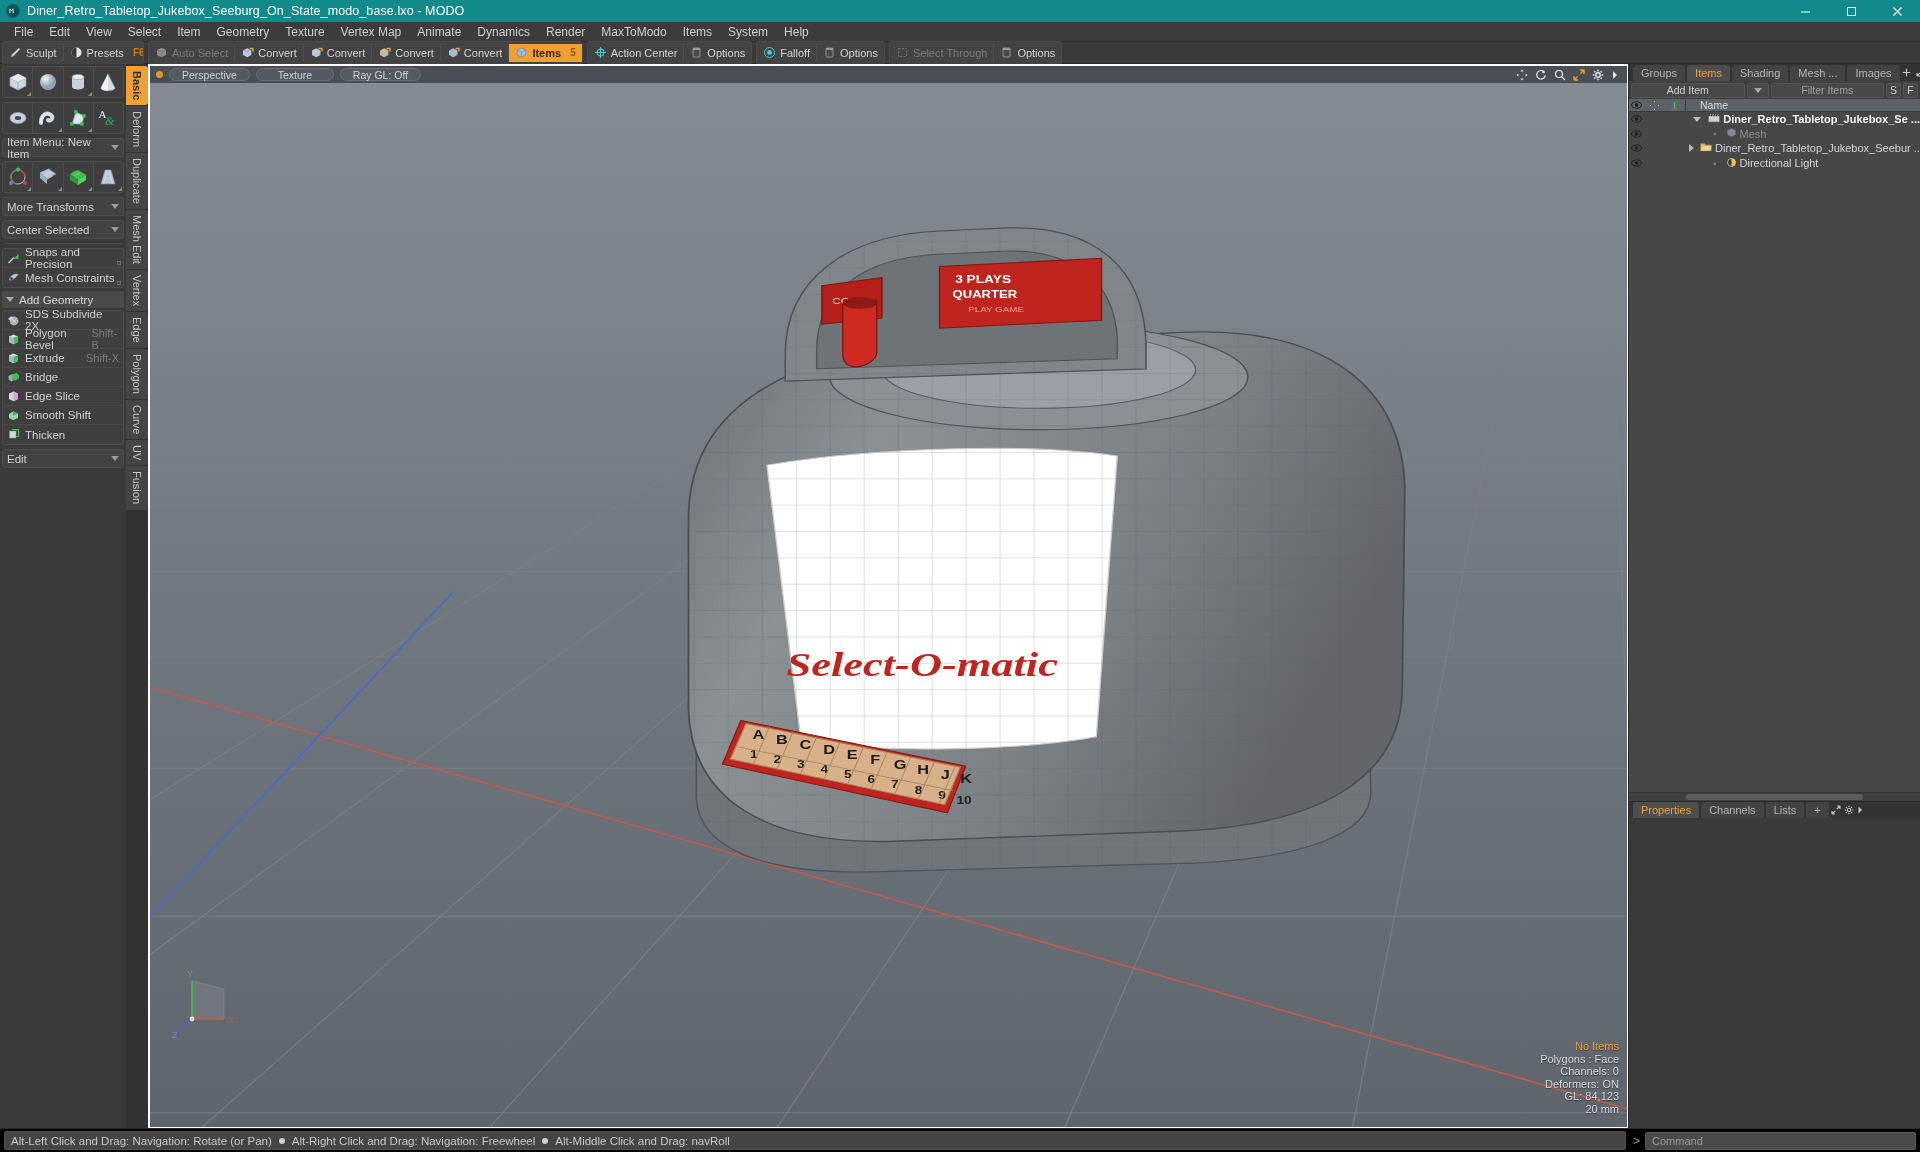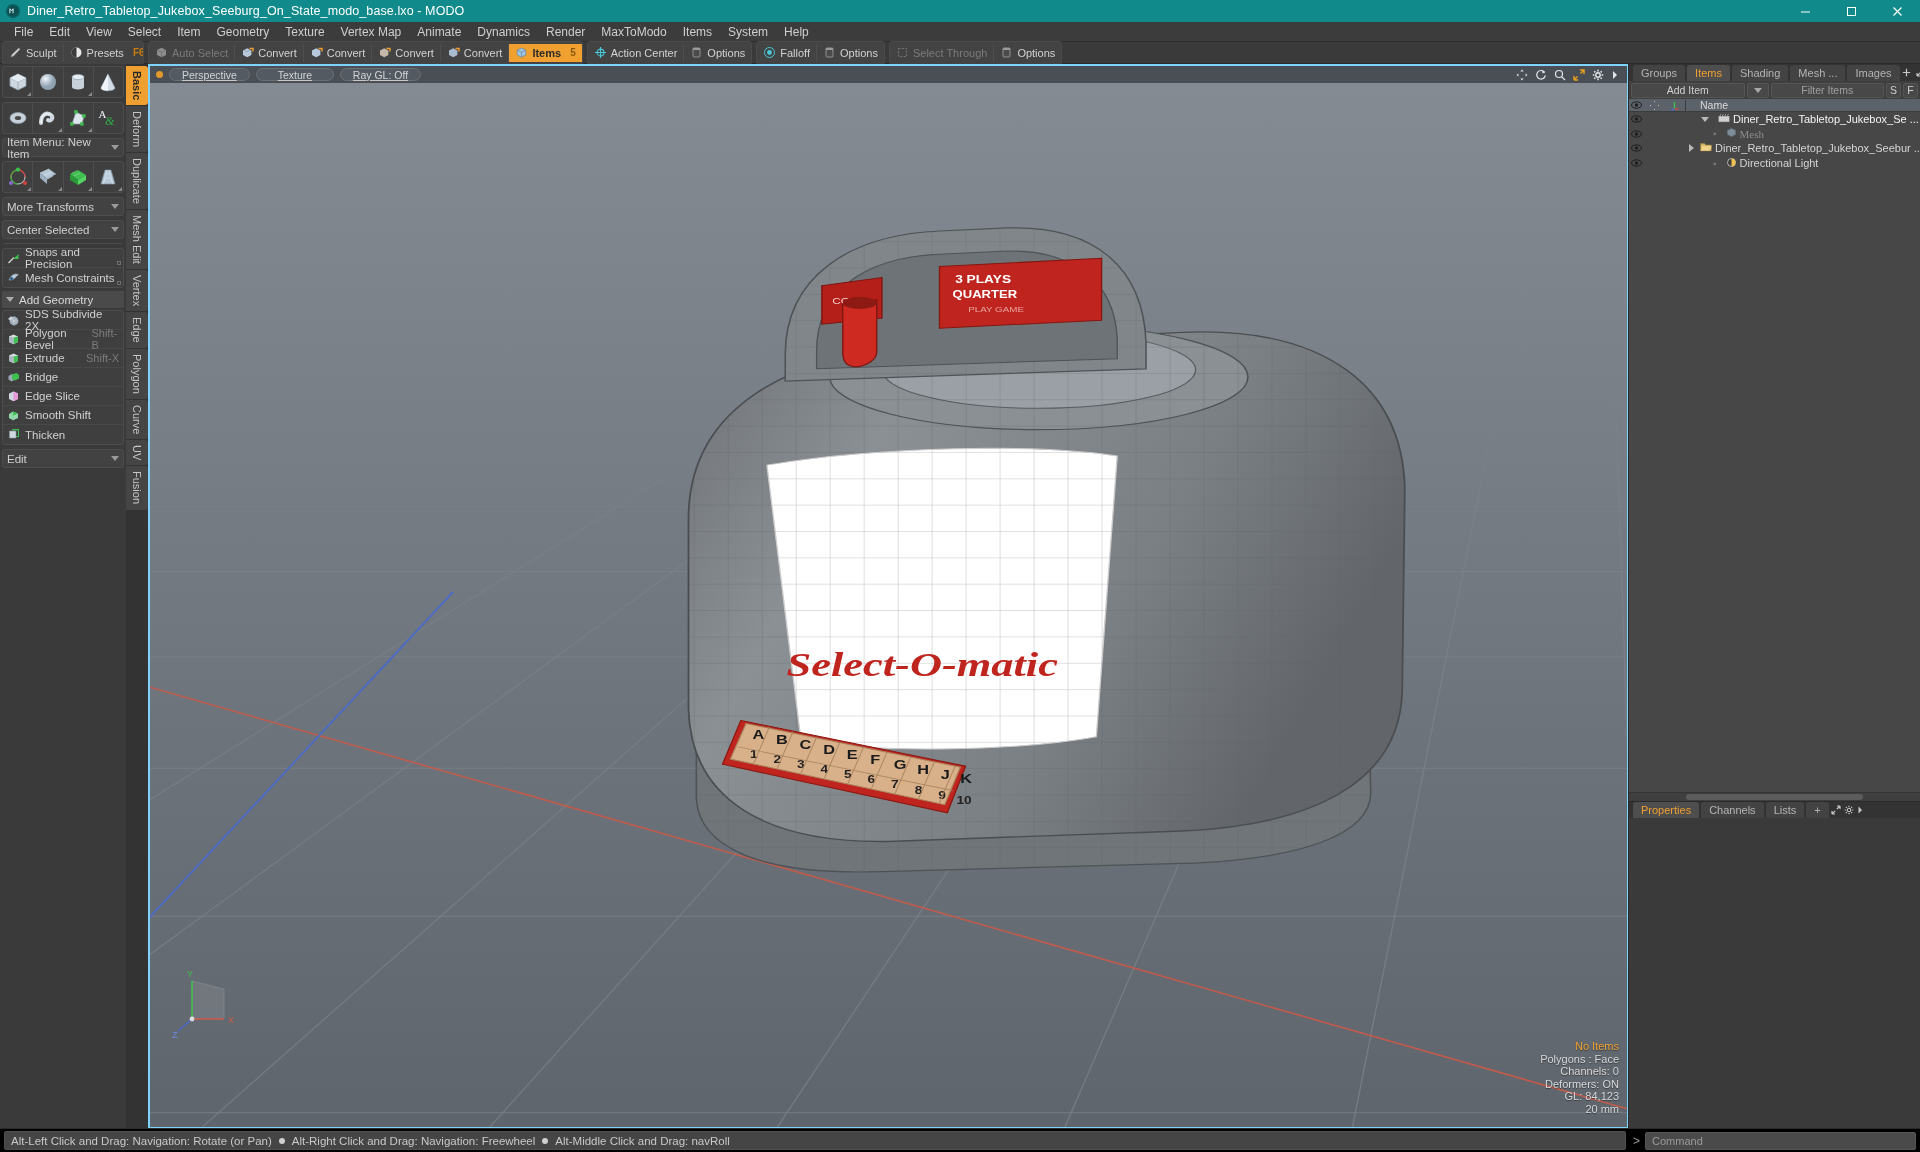--- a/index.html
+++ b/index.html
@@ -106,21 +106,21 @@
   .vtab {
     writing-mode:vertical-rl; text-orientation:mixed;
     background:#454545; color:#c6c6c6; font-size:11px;
     padding:5px 3px; margin-bottom:1px; border-radius:0 3px 3px 0;
     display:flex; align-items:center; justify-content:center; white-space:nowrap;
   }
   .vtab.active { background:#f0a030; color:#2b2b2b; font-weight:bold; }
 
   
   .center { flex:1 1 auto; display:flex; flex-direction:column; min-width:0;
-    background:#7dd3fc; padding:2px 1px 1px 2px;text-decoration:underline;}
+    background:#ffffff; padding:2px 1px 1px 2px;}
   .vp-header { height:17px; flex:0 0 17px; background:#4a4f55; display:flex;
     align-items:center; padding:0 4px; }
   .vp-dot { width:7px;height:7px;border-radius:50%; background:#e0992a; margin:0 6px 0 2px; }
   .vp-pill {
     height:13px; border:1px solid #6a7076; border-radius:7px; padding:0 12px;
     color:#d0d4d8; font-size:10.5px; line-height:12px; margin-right:6px;
     background:#545a61; min-width:78px; text-align:center;
   }
   .vp-icons { margin-left:auto; display:flex; align-items:center; gap:7px; padding-right:4px; }
   .vp-icons svg { display:block; }
@@ -159,28 +159,28 @@
     flex-direction:column; }
   .tree-head { height:13px; display:flex; background:#5c6269; color:#dadada;
     font-size:10.5px; align-items:center; border-bottom:1px solid #3c3c3c; }
   .col-eye { width:15px; flex:0 0 15px; display:flex; align-items:center; justify-content:center; }
   .col-mv  { width:20px; flex:0 0 20px; display:flex; align-items:center; justify-content:center; }
   .col-ax  { width:22px; flex:0 0 22px; display:flex; align-items:center; justify-content:center;
              border-right:1px solid #3c3c3c;}
   .col-name{ flex:1 1 auto; padding-left:14px; }
   .trow { height:14.6px; display:flex; align-items:center; font-size:11px; color:#d4d4d4; }
   .trow .col-name { display:flex; align-items:center; gap:3px; padding-left:0; overflow:hidden; white-space:nowrap;}
-  .trow.sel .nm { color:#f4f4f4; font-weight:normal; }
+  .trow.sel .nm { color:#f4f4f4; font-weight:bold; }
   .indent { display:inline-block; }
   .tri-d { width:0;height:0;border-left:4px solid transparent;border-right:4px solid transparent;
     border-top:5px solid #b8b8b8; }
   .tri-r { width:0;height:0;border-top:4px solid transparent;border-bottom:4px solid transparent;
     border-left:5px solid #b8b8b8; }
   .dash { color:#777; font-size:10px; }
-  .dim2 { color:#8d8d8d;font-family:Liberation Serif, serif; }
+  .dim2 { color:#8d8d8d; }
   .tree-scrollbar { height:9px; background:#3f3f3f; border-top:1px solid #353535;
     display:flex; align-items:center; padding:0 2px; }
   .tsb-thumb { height:6px; background:#5c5c5c; border-radius:3px; width:62%; margin:0 auto; }
   .props-tabs { height:17px; flex:0 0 17px; display:flex; align-items:flex-end;
     background:#333; padding-left:4px; border-top:1px solid #2b2b2b; }
   .props-body { flex:0 0 auto; height:310px; background:#3a3a3a; }
 
   
   .statusbar { height:24px; flex:0 0 24px; background:#000000; display:flex;
     align-items:center; border-top:1px solid #2b2b2b; }

